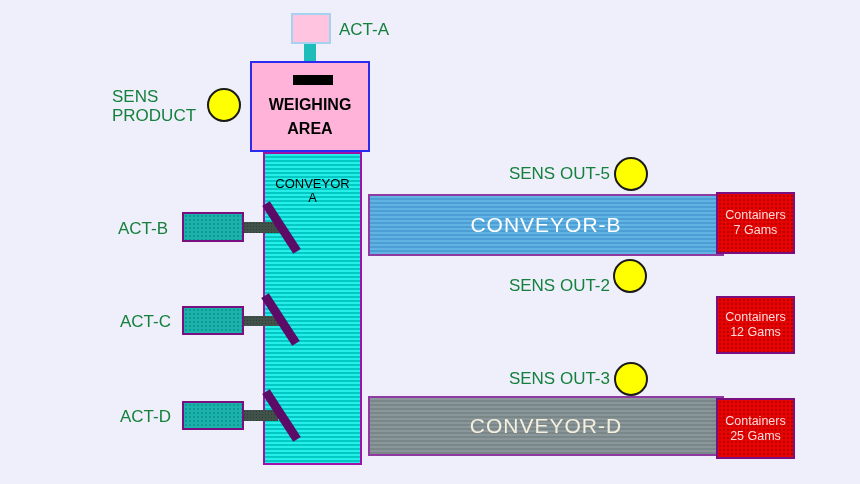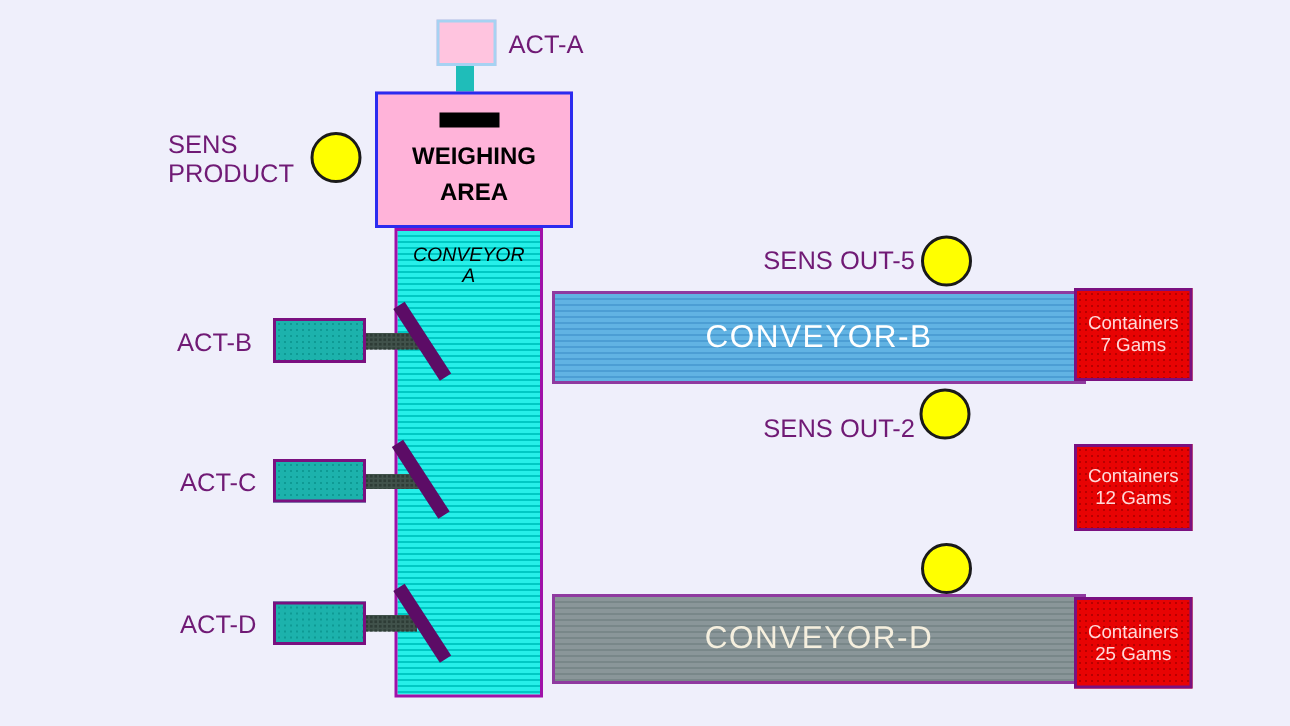--- a/index.html
+++ b/index.html
@@ -2,21 +2,21 @@
 <html><head>
 <meta charset="utf-8">
 <style>
   html,body{margin:0;padding:0;background:#EFEFFB;}
   .stage{
     position:relative;width:860px;height:484px;background:#EFEFFB;
     font-family:"Liberation Sans",sans-serif;color:#000;overflow:hidden;
   }
   .stage *{box-sizing:border-box;}
   .abs{position:absolute;}
-  .lbl{font-size:17px;color:#701a75;white-space:pre-line;line-height:19px;}
+  .lbl{font-size:17px;color:#15803d;white-space:pre-line;line-height:19px;}
   .lbl-r{text-align:right;}
   .sensor{
     width:34px;height:34px;border-radius:50%;
     background:#FFFF00;border:2px solid #1A1A1A;
   }
   .striped-cyan{background:repeating-linear-gradient(180deg,#26EFE9 0px,#26EFE9 2.5px,#00C9C4 2.5px,#00C9C4 4px);}
   .striped-blue{background:repeating-linear-gradient(180deg,#61B3E3 0px,#61B3E3 2.5px,#4C9ED4 2.5px,#4C9ED4 4px);}
   .striped-gray{background:repeating-linear-gradient(180deg,#7C8D8E 0px,#7C8D8E 2.5px,#697879 2.5px,#697879 4px);}
   .striped-gray2{background:repeating-linear-gradient(180deg,#8A9699 0px,#8A9699 2.5px,#798789 2.5px,#798789 4px);}
   .conveyor-h{
@@ -43,32 +43,32 @@
     background-color:#41524B;
     background-image:radial-gradient(#2E3C36 1px,rgba(0,0,0,0) 1px);
     background-size:3px 3px;
   }
   .arm{width:9px;height:57px;background:#5C0C66;transform:rotate(-33deg);}
   .weigh-box{
     background:#FFB3D9;border:2px solid #2B2BEF;
     display:flex;align-items:flex-start;justify-content:center;
   }
   .weigh-text{margin-top:30px;font-size:16px;font-weight:bold;line-height:24px;text-align:center;white-space:pre-line;}
-  .conv-a-text{font-size:13px;line-height:14px;text-align:center;white-space:pre-line;padding-top:9px;width:100%;font-style:italic;}
+  .conv-a-text{font-size:13px;line-height:14px;text-align:center;white-space:pre-line;padding-top:23px;width:100%;}
 </style>
 </head>
 <body>
 
 <div class="stage">
 
   <div class="abs" style="left:304px;top:43px;width:12px;height:38px;background:#1FBDB9;"></div>
   <div class="abs" style="left:291px;top:13px;width:40px;height:31px;background:#FFC4DF;border:2px solid #A6D2F2;"></div>
   <div class="abs lbl" style="left:339px;top:20px;">ACT-A</div>
 
-  <div class="abs weigh-box" style="left:250px;top:61px;width:132px;height:91px;">
+  <div class="abs weigh-box" style="left:250px;top:61px;width:120px;height:91px;">
     <div class="weigh-text">WEIGHING
 AREA</div>
   </div>
   <div class="abs" style="left:293px;top:75px;width:40px;height:10px;background:#000;"></div>
 
   <div class="abs lbl" style="left:112px;top:87px;">SENS
 PRODUCT</div>
   <div class="abs sensor" style="left:207px;top:88px;"></div>
 
   <div class="abs striped-cyan" style="left:263px;top:152px;width:99px;height:313px;border:2px solid #A011A8;">
@@ -101,20 +101,21 @@
 7 Gams</div>
   </div>
 
   <div class="abs lbl lbl-r" style="left:468px;top:276px;width:142px;">SENS OUT-2</div>
   <div class="abs sensor" style="left:613px;top:259px;"></div>
   <div class="abs red-box" style="left:676px;top:296px;width:79px;height:58px;">
     <div>Containers
 12 Gams</div>
   </div>
 
+  <div class="abs lbl lbl-r" style="left:468px;top:369px;width:142px;">SENS OUT-3</div>
   <div class="abs sensor" style="left:614px;top:362px;"></div>
   <div class="abs conveyor-h striped-gray2" style="left:368px;top:396px;width:356px;height:60px;">
     <div class="conveyor-label" style="color:#F5EFDE;">CONVEYOR-D</div>
   </div>
   <div class="abs red-box" style="left:676px;top:398px;width:79px;height:61px;">
     <div>Containers
 25 Gams</div>
   </div>
 
 </div>

